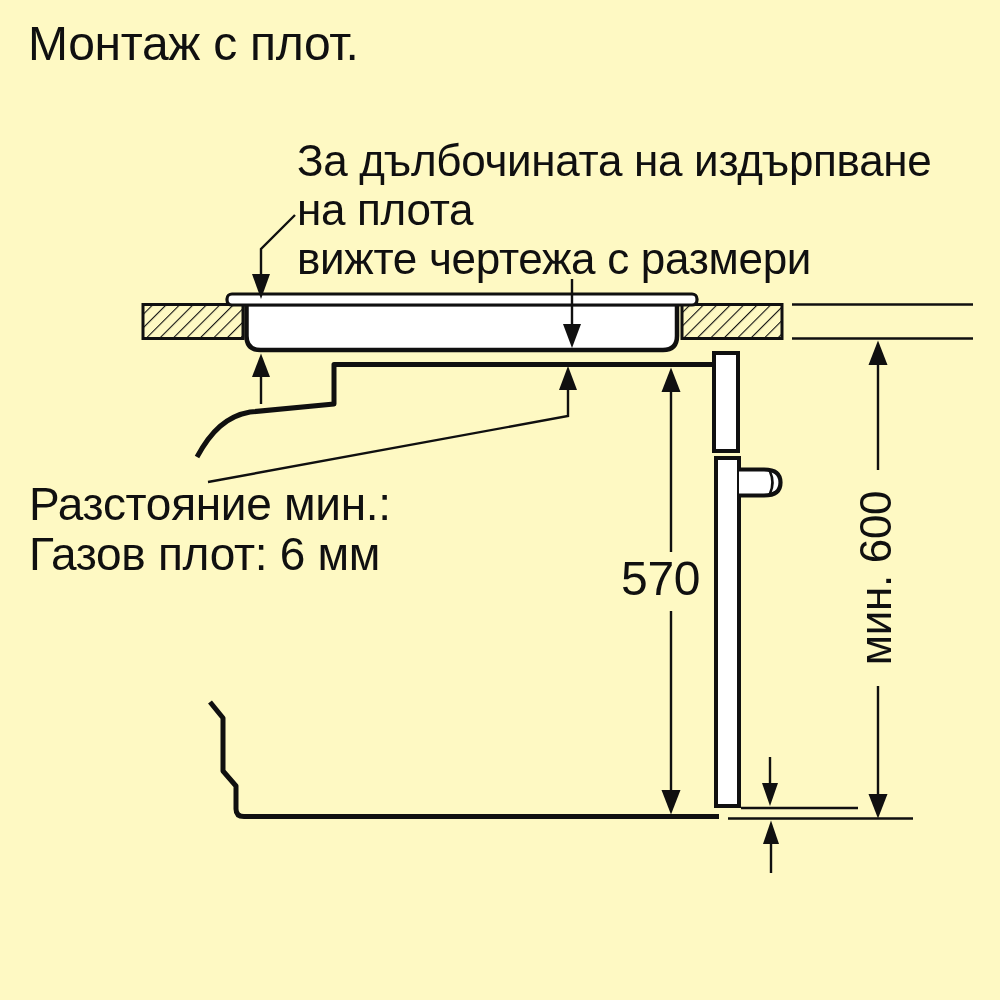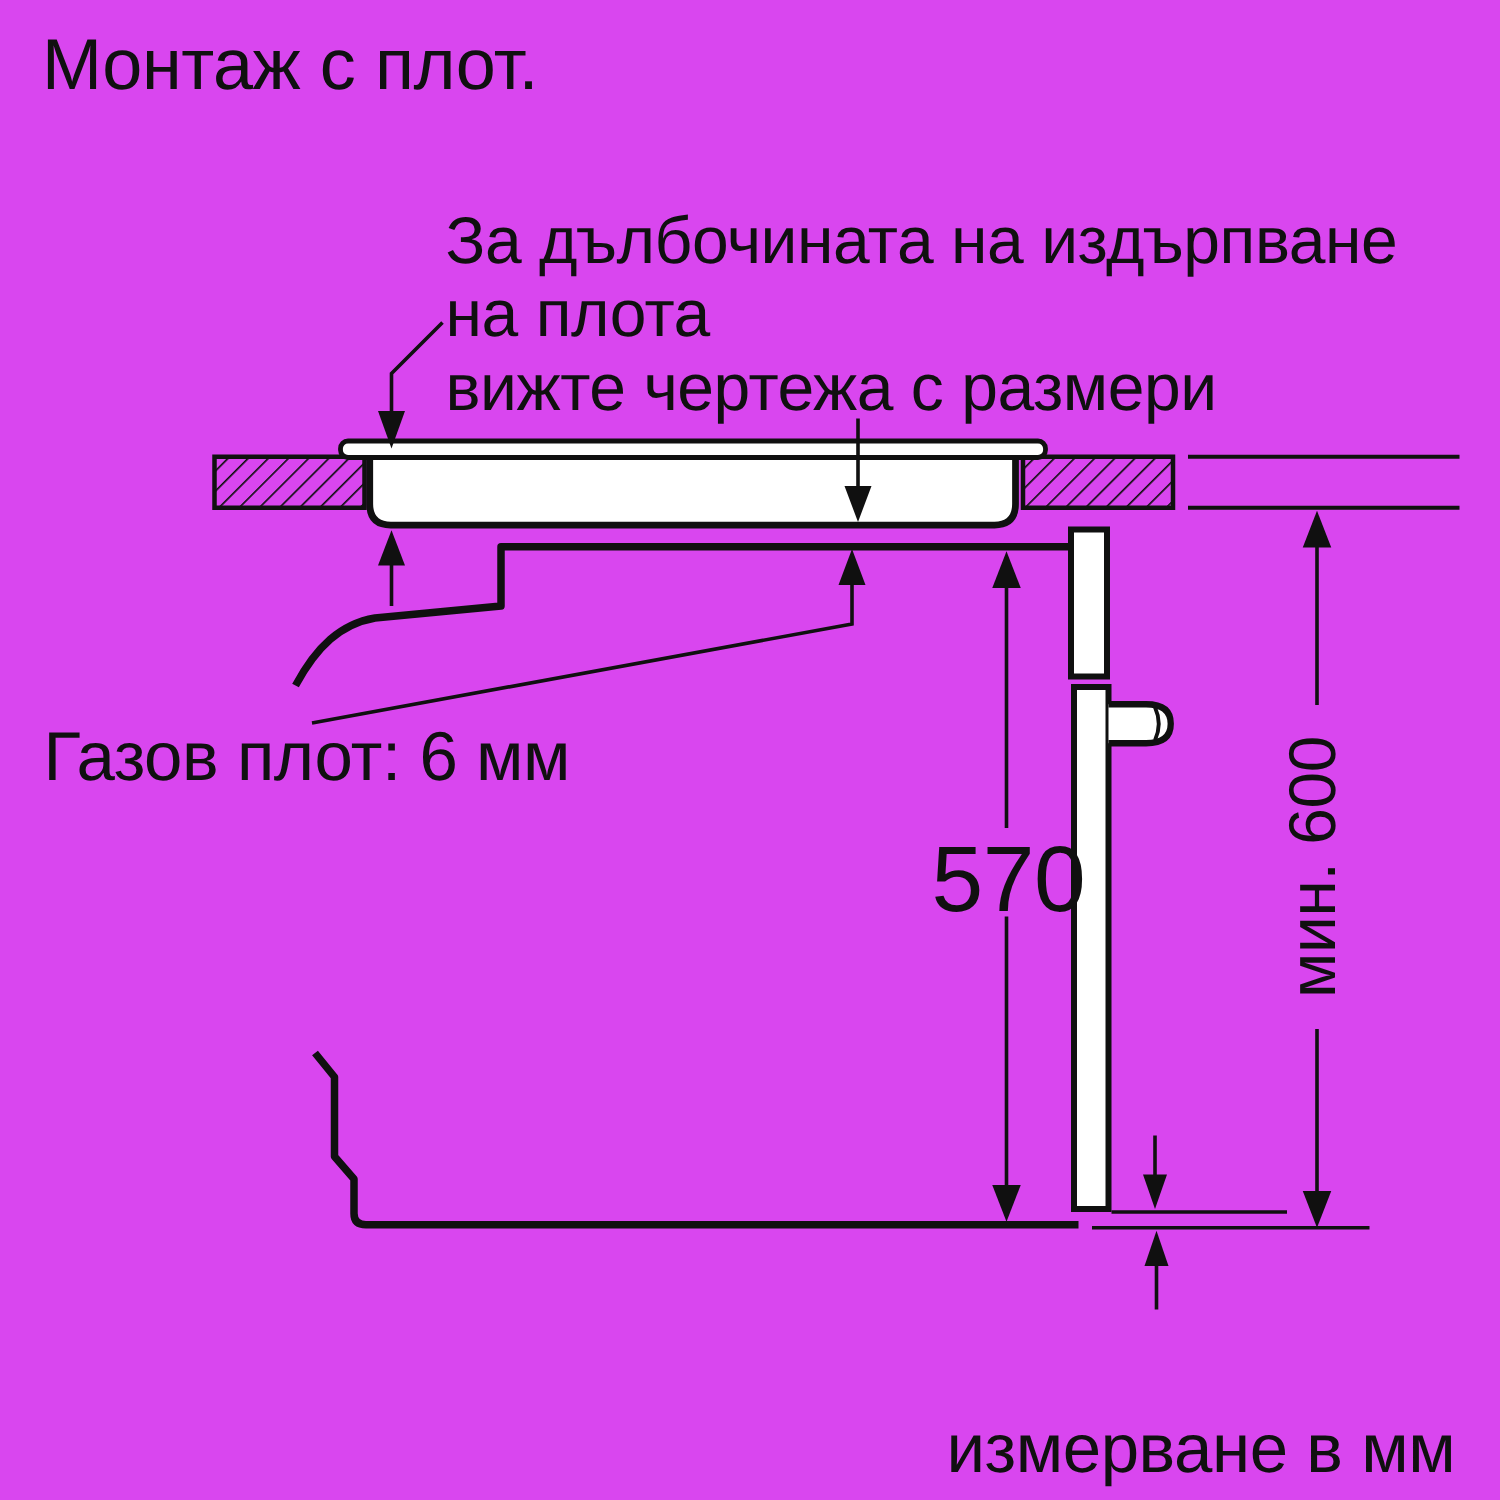--- a/index.html
+++ b/index.html
@@ -1,23 +1,23 @@
 <!DOCTYPE html>
 <html><head>
 <meta charset="utf-8">
 <style>
   html,body{margin:0;padding:0;background:#ffffff;}
-  .canvas{position:relative;width:1000px;height:1000px;background:#d946ef;overflow:hidden;
+  .canvas{position:relative;width:1000px;height:1000px;background:#fef9c3;overflow:hidden;
           font-family:"Liberation Sans", sans-serif;color:#101010;}
   .canvas svg{position:absolute;left:0;top:0;}
   .t{position:absolute;white-space:nowrap;color:#101010;letter-spacing:-0.3px;}
   .title{left:28px;top:16px;font-size:48px;}
   .note{left:297px;top:136px;font-size:44px;line-height:49px;}
   .clearance{left:29px;top:479px;font-size:46px;line-height:50px;}
-  .dim570{left:621px;top:551px;width:100px;text-align:center;font-size:62px;}
+  .dim570{left:621px;top:551px;width:100px;font-size:48px;}
   .dim600{left:776px;top:555px;width:200px;height:46px;line-height:46px;text-align:center;
           font-size:44px;transform:rotate(-90deg);transform-origin:50% 50%;}
   .dim75{left:785px;top:742px;font-size:52px;}
   .footer{left:631px;top:938px;font-size:46px;}
 </style>
 </head>
 <body>
 
 <div class="canvas">
 
@@ -70,20 +70,20 @@
 
   <div class="t title">Монтаж с плот.</div>
 
   <div class="t note">
     <div>За дълбочината на издърпване</div>
     <div>на плота</div>
     <div>вижте чертежа с размери</div>
   </div>
 
   <div class="t clearance">
+    <div>Разстояние мин.:</div>
     <div>Газов плот: 6 мм</div>
   </div>
 
   <div class="t dim570">570</div>
   <div class="t dim600">мин. 600</div>
 
-  <div class="t footer">измерване в мм</div>
 </div>
 
 </body></html>

